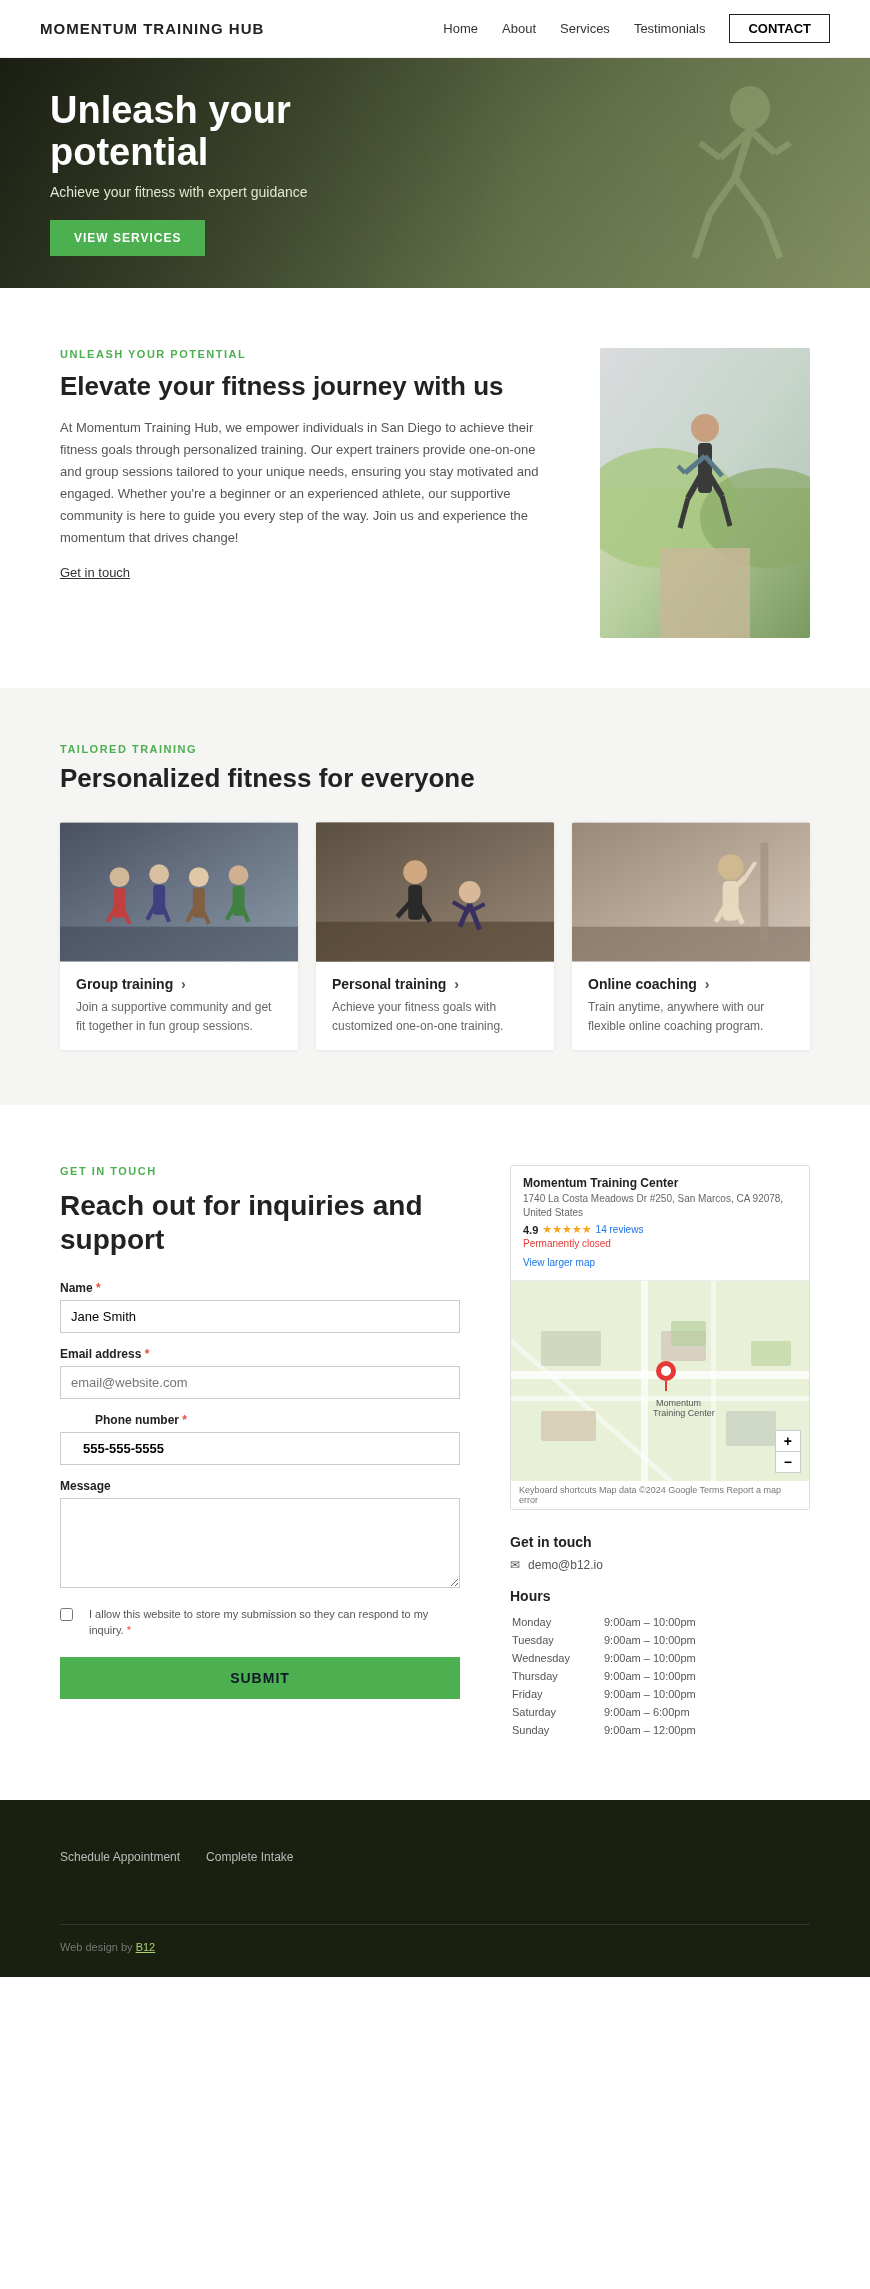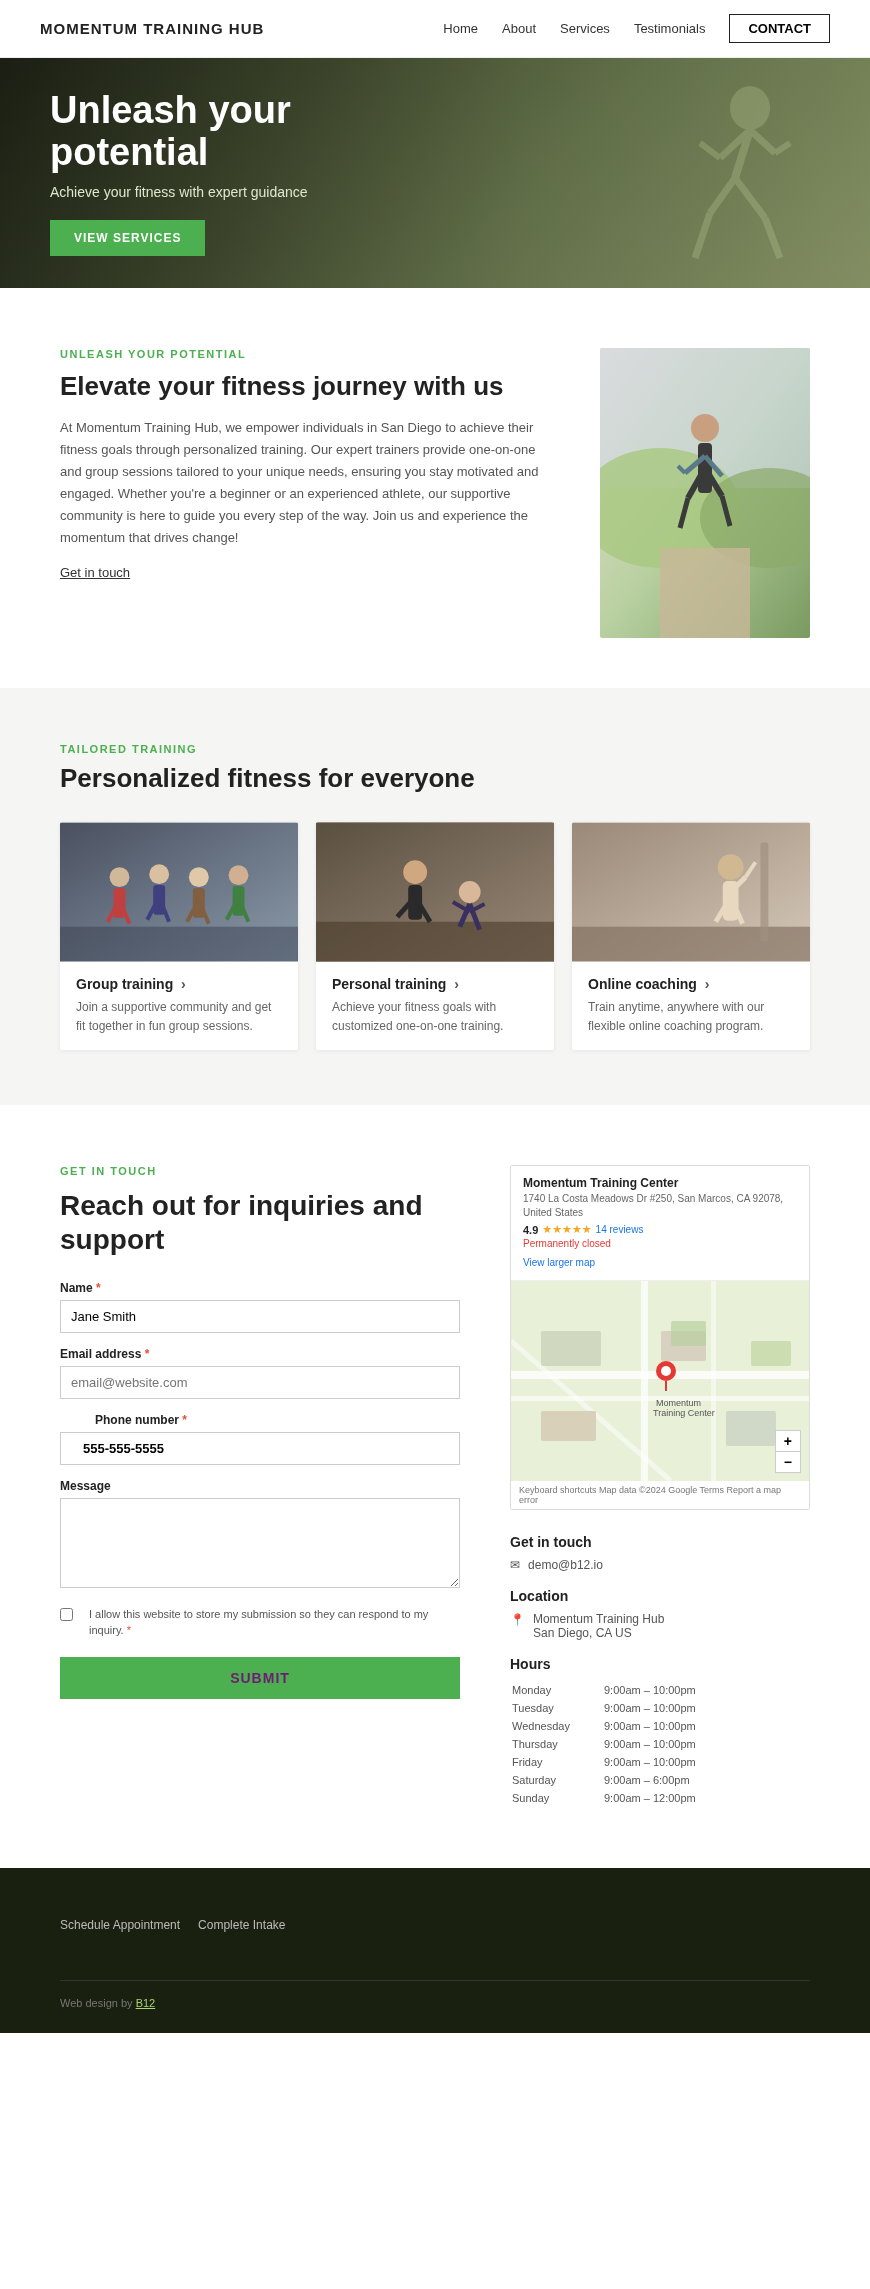--- a/index.html
+++ b/index.html
@@ -235,21 +235,21 @@
       <textarea style="width: 100%; border: 1px solid rgb(204, 204, 204); padding: 8px 10px; font-size: 13px; height: 90px; resize: vertical; margin-bottom: 14px; outline: none;"></textarea>
 
       <div style="display:flex;gap:16px;align-items:flex-start;margin-bottom:18px;">
         <input type="checkbox" style="margin-top: 2px; cursor: pointer;">
         <span style="font-size:11px;color:#555;line-height:1.5;">
           <span>I allow this website to store my submission so they can respond to my inquiry.</span>
           <span style="color:#e74c3c;"> *</span>
         </span>
       </div>
 
-      <button style="width:100%;background:#4caf50;color:#701a75;border:none;padding:13px;font-size:14px;font-weight:700;letter-spacing:1px;cursor:pointer;">SUBMIT</button>
+      <button style="width:100%;background:#4caf50;color:#0f172a;border:none;padding:13px;font-size:14px;font-weight:700;letter-spacing:1px;cursor:pointer;">SUBMIT</button>
     </div>
 
     <div style="width:300px;flex-shrink:0;">
 
       <div style="border:1px solid #ddd;border-radius:2px;overflow:hidden;margin-bottom:24px;">
         <div style="background:#fff;padding:10px 12px;border-bottom:1px solid #eee;">
           <div style="font-weight:700;font-size:12px;margin-bottom:2px;">Momentum Training Center</div>
           <div style="color:#666;font-size:10px;margin-bottom:3px;line-height:1.4;">1740 La Costa Meadows Dr #250, San Marcos, CA 92078, United States</div>
           <div style="display:flex;align-items:center;gap:4px;font-size:11px;margin-bottom:2px;">
             <span style="font-weight:700;">4.9</span>
@@ -296,30 +296,20 @@
       </div>
 
       <div style="margin-bottom:16px;">
         <div style="font-size:14px;font-weight:700;margin-bottom:8px;">Get in touch</div>
         <div style="display:flex;align-items:center;gap:8px;font-size:12px;color:#555;">
           <span style="font-size:12px;">✉</span>
           <a href="#" style="color:#555;text-decoration:none;">demo@b12.io</a>
         </div>
       </div>
 
-      <div style="margin-bottom:16px;">
-        <div style="font-size:14px;font-weight:700;margin-bottom:8px;">Location</div>
-        <div style="display:flex;align-items:flex-start;gap:8px;font-size:12px;color:#555;">
-          <span style="font-size:12px;margin-top:1px;">📍</span>
-          <div>
-            <div>Momentum Training Hub</div>
-            <div>San Diego, CA US</div>
-          </div>
-        </div>
-      </div>
 
       <div>
         <div style="font-size:14px;font-weight:700;margin-bottom:8px;">Hours</div>
         <table style="width:100%;">
           <tbody id="hours-tbody">
               <tr>
                 <td style="font-size:11px;padding:2px 0;color:#555;width:90px;font-weight:500;">Monday</td>
                 <td style="font-size:11px;padding:2px 0;color:#555;">9:00am – 10:00pm</td>
               </tr>
               <tr>
@@ -348,21 +338,21 @@
               </tr>
             </tbody>
         </table>
       </div>
 
     </div>
   </div>
 </section>
 
 <footer style="background:#1a2010;color:#ccc;padding:50px 60px 24px;">
-  <div style="display:flex;gap:18px;margin-bottom:48px;" id="footer-links-container">
+  <div style="display:flex;gap:26px;margin-bottom:60px;" id="footer-links-container">
       <a href="#" style="font-size: 12px; color: rgb(187, 187, 187); text-decoration: none;">Schedule Appointment</a>
       <a href="#" style="font-size: 12px; color: rgb(187, 187, 187); text-decoration: none;">Complete Intake</a>
     </div>
   <hr style="border:none;border-top:1px solid #333;margin-bottom:16px;">
   <div style="font-size:11px;color:#777;">
     <span>Web design by </span>
     <a href="#" style="color:#acd373;text-decoration:underline;">B12</a>
   </div>
 </footer>
 

